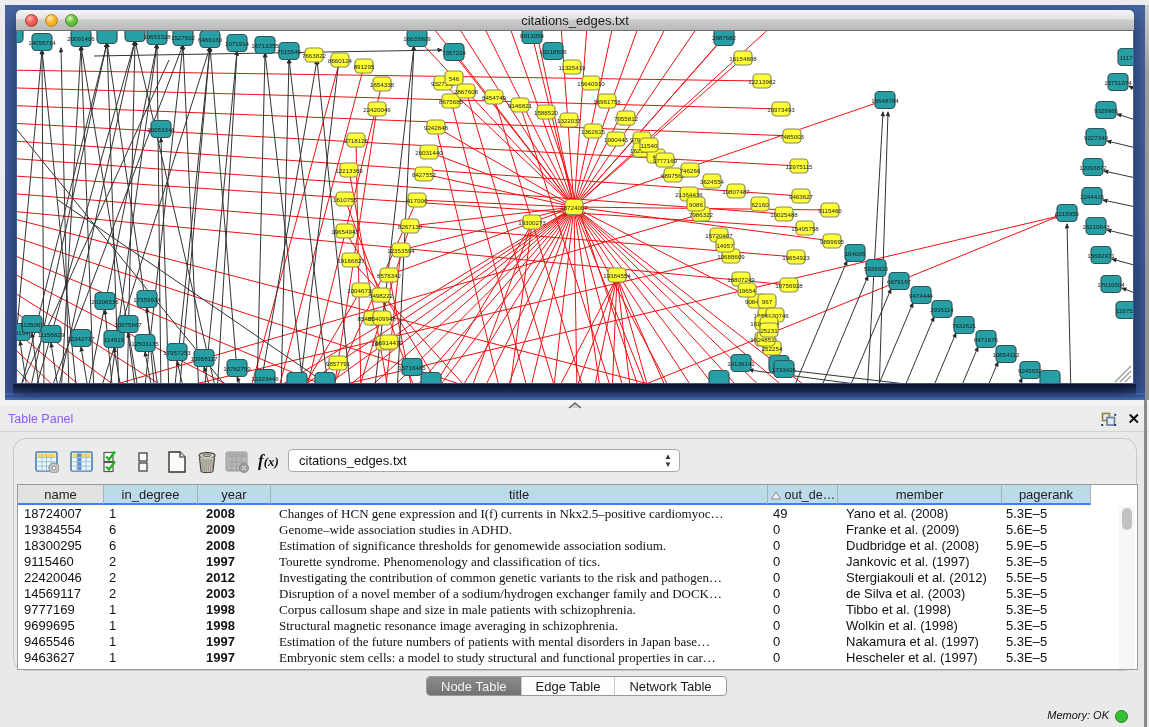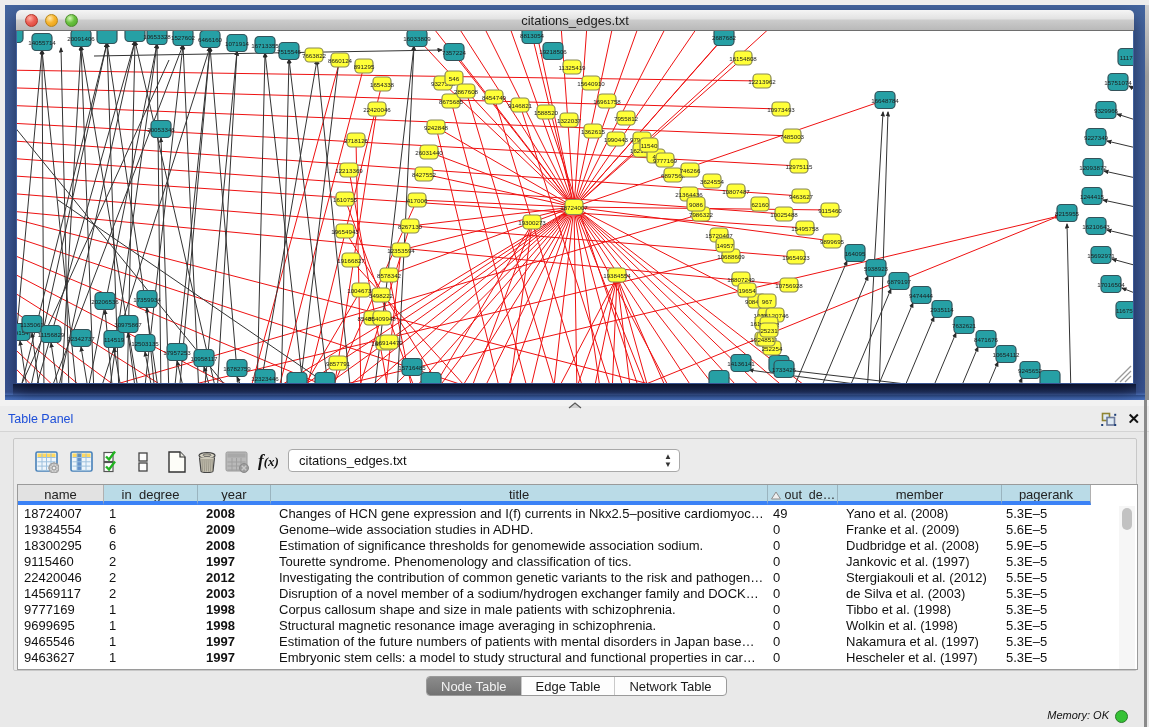--- a/index.html
+++ b/index.html
@@ -20,48 +20,48 @@
   font-size:13px; color:#1d1d1d; }
 .tl { position:absolute; top:4px; width:13px; height:13px; border-radius:50%; }
 #canvas { position:absolute; left:1px; top:21px; width:1116px; height:352px;
   background:#fff; overflow:hidden; }
 
 #panel { position:absolute; left:0; top:400px; width:1149px; height:327px;
   background:#e9e9e9; }
 #pstrip { position:absolute; left:0; top:0; width:100%; height:6px; background:#f2f2f2; }
 #phead { position:absolute; left:0; top:6px; width:100%; height:26px; background:#ececec;
   border-bottom:1px solid #d4d4d4; }
-#phead .t { position:absolute; left:8px; top:6px; font-size:12.5px; color:#1d4ed8; }
+#phead .t { position:absolute; left:8px; top:6px; font-size:12.5px; color:#8b5cf6; }
 #phead .x { position:absolute; right:9px; top:4px; font-size:15px; font-weight:bold; color:#111; }
 #pbox { position:absolute; left:13px; top:38px; width:1124px; height:233px;
-  background:#ebebeb; border:1px solid #c8c8c8; border-radius:2px; }
+  background:#ebebeb; border:1px solid #c8c8c8; border-radius:13px; }
 .tbi { position:absolute; top:12px; }
 .fx { position:absolute; left:244px; top:12px; font-family:"Liberation Serif",serif;
   font-style:italic; font-weight:bold; font-size:17px; color:#111; }
 .fx span { font-size:13px; }
 #combo { position:absolute; left:274px; top:10px; width:392px; height:23px;
   background:#fff; border:1px solid #a9a9a9; border-radius:4px;
   font-size:13px; color:#111; line-height:21px; padding-left:10px; }
 #combo .st { position:absolute; right:7px; top:3px; font-size:8px; color:#333; line-height:8px; }
 
 #tbl { position:absolute; left:3px; top:45px; width:1121px; height:186px;
   background:#fff; border:1px solid #9a9a9a; overflow:hidden; font-size:13px; }
 #thead { position:absolute; left:0; top:0; height:20px; width:1077px; display:flex;
   color:#222; }
 #thead div { height:20px; line-height:20px; text-align:center; background:#badbe7;
-  border-right:1px solid #9ab4bf; border-bottom:4px solid #3b82f6; overflow:hidden; }
+  border-right:1px solid #9ab4bf; border-bottom:2px solid #3b82f6; overflow:hidden; }
 #thead .h0 { width:86px; background:#e2e2e2; border-right:1px solid #b0b0b0; }
 #thead .h1 { width:94px; } #thead .h2 { width:73px; } #thead .h3 { width:497px; }
 #thead .h4 { width:70px; text-align:left; padding-left:3px; font-size:12.5px; }
 #thead .h5 { width:164px; } #thead .h6 { width:89px; border-right:1px solid #b0b0b0; }
 #tbody { position:absolute; left:0; top:21px; width:1077px; color:#111; }
 .tr { display:flex; height:16px; line-height:16px; white-space:nowrap; }
 .tr div { overflow:hidden; }
 .c0 { width:86px; padding-left:6px; } .c1 { width:94px; padding-left:5px; }
-.c2 { width:73px; padding-left:8px;font-weight:bold; } .c3 { width:497px; padding-left:8px; }
+.c2 { width:73px; padding-left:8px;font-weight:bold; } .c3 { width:497px; padding-left:8px;font-family:Liberation Serif, serif; }
 .c4 { width:70px; padding-left:5px; } .c5 { width:164px; padding-left:8px; }
 .c6 { width:89px; padding-left:4px; }
 #vsb { position:absolute; right:2px; top:21px; width:16px; height:163px; background:#f6f6f6; }
 #vsb .th { position:absolute; left:3px; top:2px; width:10px; height:22px;
   background:#c2c2c2; border-radius:5px; }
 
 #tabs { position:absolute; left:426px; top:276px; height:20px; display:flex;
   border:1px solid #9a9a9a; border-radius:4px; overflow:hidden; background:#fdfdfd;
   font-size:13px; }
 #tabs div { height:20px; line-height:19px; padding:0 14px; color:#1a1a1a; }

